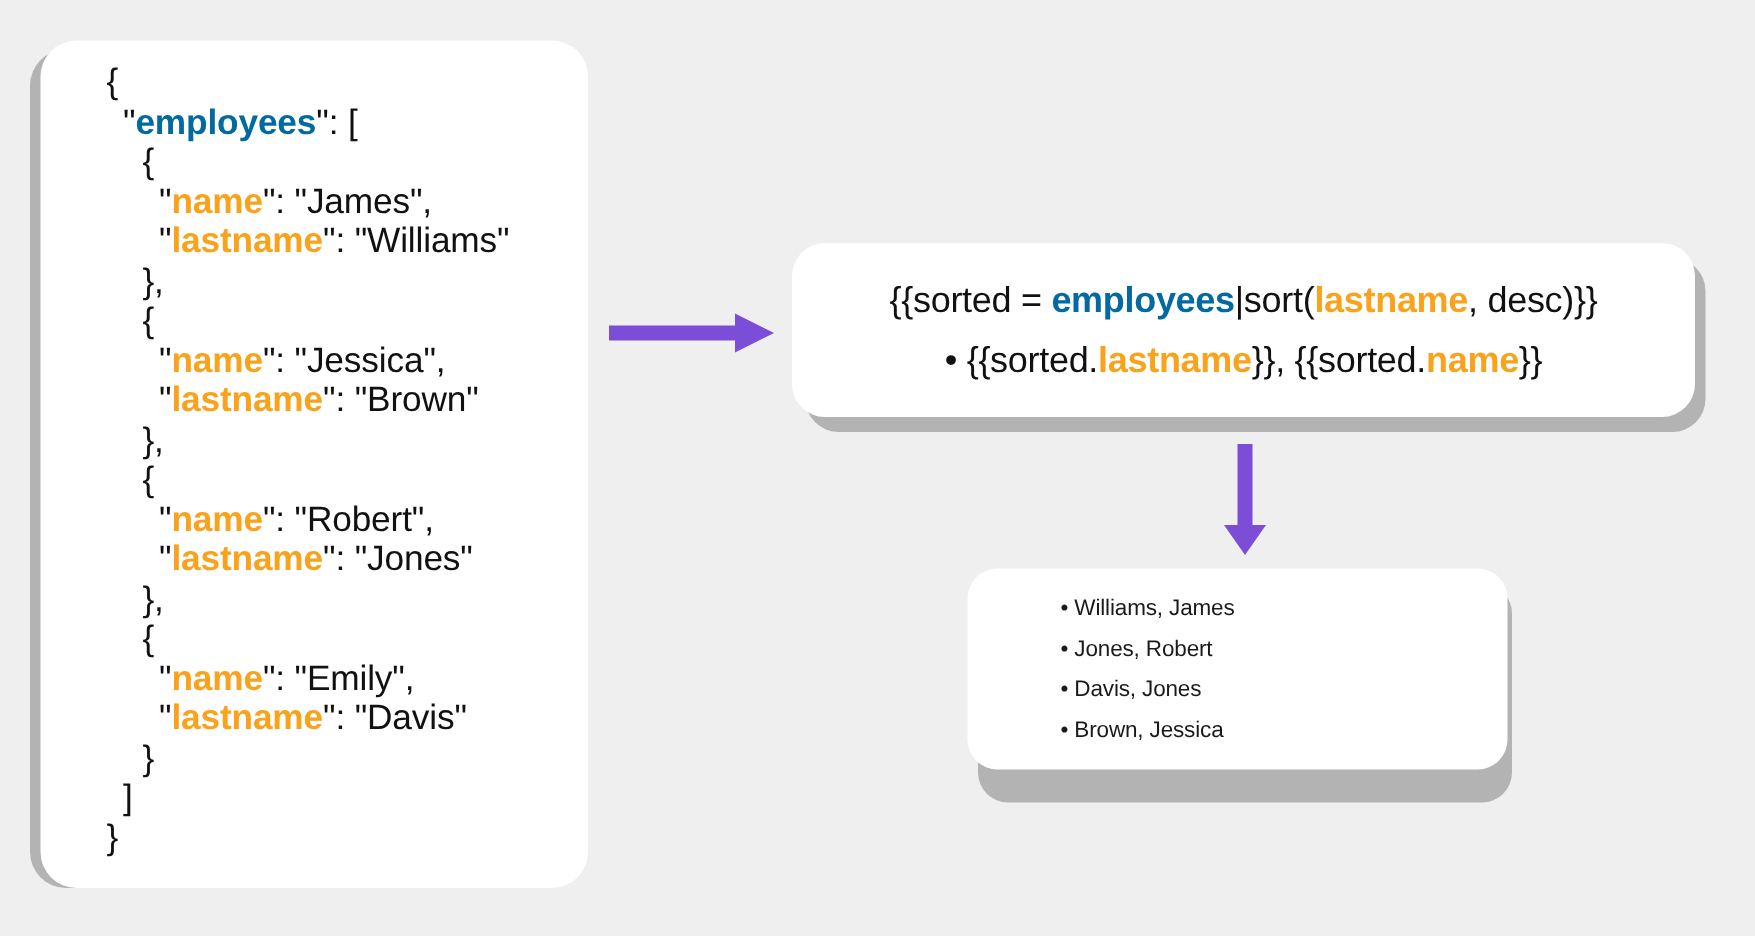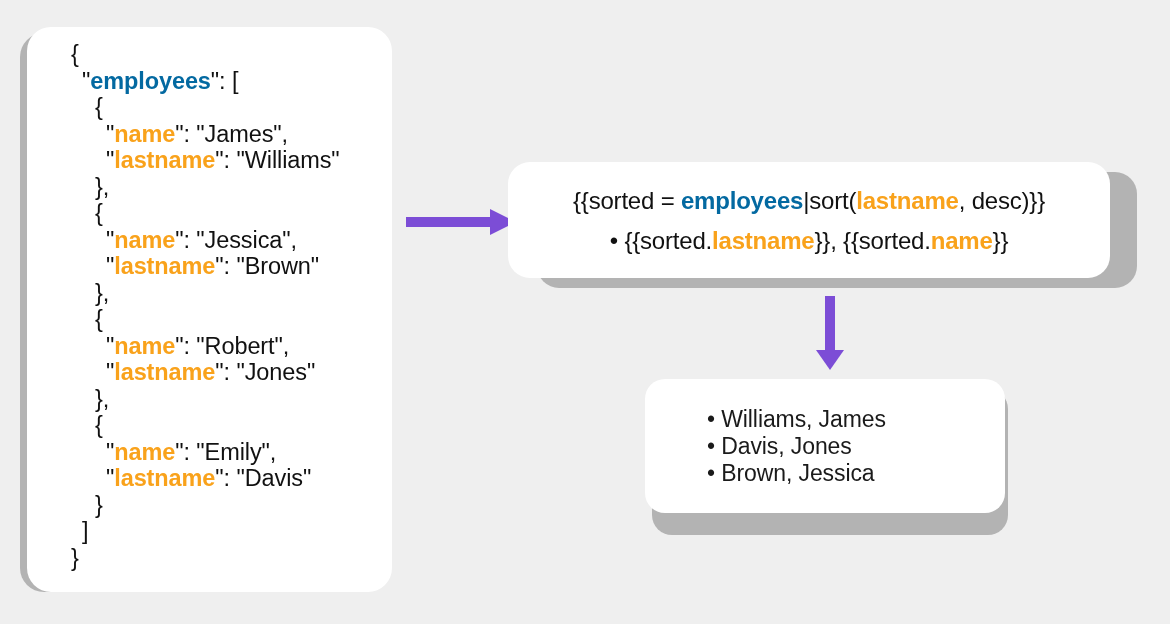--- a/index.html
+++ b/index.html
@@ -61,21 +61,21 @@
   .punct  { color: #111111; }
 
   
   #tmpl-shadow {
     left: 537px; top: 172px;
     width: 600px; height: 116px;
     background: #b3b3b3;
     border-radius: 22px;
   }
   #tmpl-card {
-    left: 508px; top: 162px;
+    left: 528px; top: 162px;
     width: 602px; height: 116px;
     border-radius: 22px;
     display: flex;
     flex-direction: column;
     justify-content: center;
     align-items: center;
     gap: 13px;
   }
   .tmpl-line {
     font-size: 24px;
@@ -96,21 +96,21 @@
     left: 645px; top: 379px;
     width: 360px; height: 134px;
     border-radius: 20px;
     display: flex;
     flex-direction: column;
     justify-content: center;
     padding-left: 62px;
     box-sizing: border-box;
   }
   .out-line {
-    font-size: 23px;
+    font-size: 15px;
     line-height: 27px;
     color: #1a1a1a;
     white-space: pre;
     letter-spacing: -0.1px;
   }
 
   
   .arrow { position: absolute; }
   #arrow-h { left: 406px; top: 205px; width: 112px; height: 34px; }
   #arrow-v { left: 812px; top: 296px; width: 36px; height: 76px; }
@@ -137,17 +137,18 @@
   </div>
 
   <svg class="arrow" id="arrow-v" viewBox="0 0 36 76">
     <rect x="13" y="0" width="10" height="58" fill="#7c4dd6"></rect>
     <polygon points="4,54 32,54 18,74" fill="#7c4dd6"></polygon>
   </svg>
 
   <div class="shadow" id="out-shadow"></div>
   <div class="card" id="out-card">
     <div class="out-line">• Williams, James</div>
+    <div class="out-line">• Jones, Robert</div>
     <div class="out-line">• Davis, Jones</div>
     <div class="out-line">• Brown, Jessica</div>
   </div>
 
 </div>
 
 </body></html>

